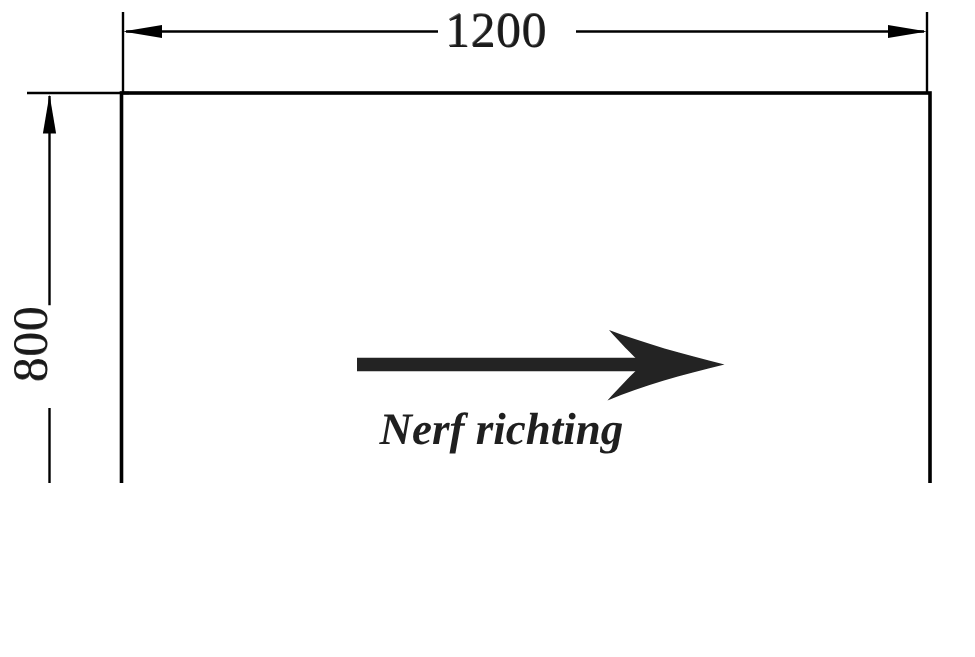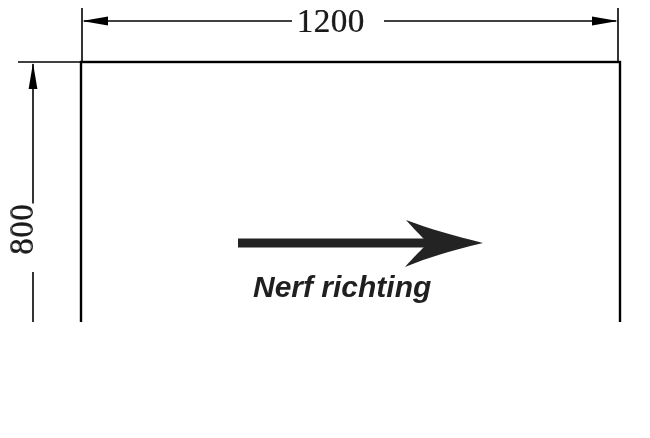--- a/index.html
+++ b/index.html
@@ -49,21 +49,21 @@
     line-height: 42px;
     padding: 5px 0;
     transform: rotate(-90deg);
     transform-origin: center center;
     text-shadow: 0.7px 0.7px 0 #ffffff, -0.5px -0.5px 0 #555;
   }
   #grain-label {
     position: absolute;
     left: 253px;
     top: 268px;
-    font-family: Liberation Sans, sans-serif;
+    font-family: Liberation Serif, serif;
     font-style: italic;
     font-weight: bold;
     font-size: 30px;
     line-height: 38px;
     color: #1f1f1f;
     white-space: nowrap;
   }
 </style>
 </head>
 <body>

